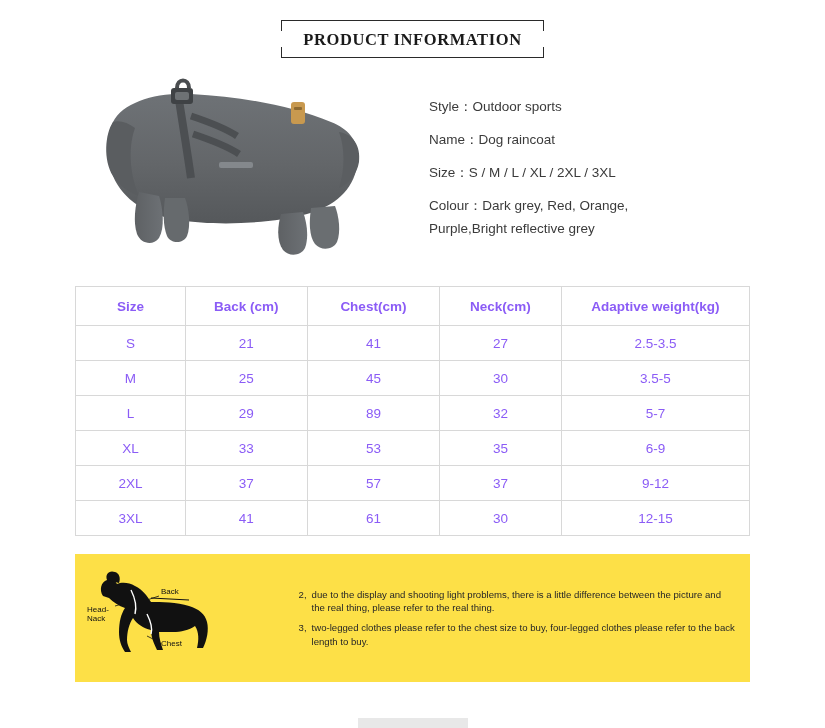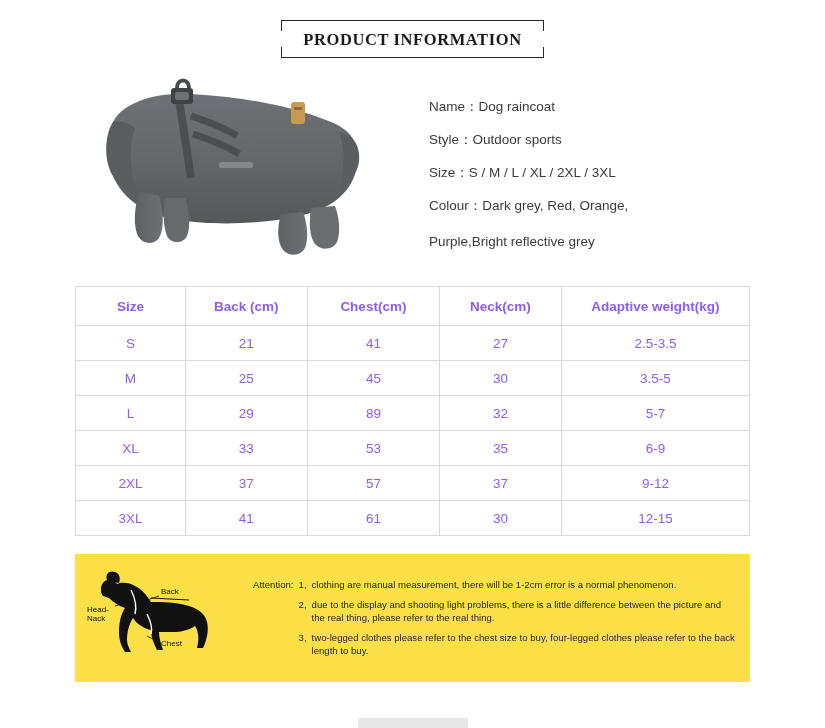--- a/index.html
+++ b/index.html
@@ -76,21 +76,21 @@
     line-height: 1.1;
   }
   .spec-row {
     margin-bottom: 18px;
     white-space: nowrap;
   }
   .spec-row:last-child { margin-bottom: 0; }
   .spec-label { }
   .spec-value { }
   .spec-sub {
-    margin-top: 22px;
+    margin-top: 9px;
     font-size: 13.5px;
     color: #3b3b3b;
   }
 
   
   .table-wrap {
     margin: 22px auto 0 auto;
     width: 675px;
   }
   table.size-table {
@@ -221,24 +221,24 @@
 
       <rect x="124" y="88" width="34" height="6" rx="2" fill="#84888c"></rect>
 
       <rect x="196" y="28" width="14" height="22" rx="3" fill="#c8994f"></rect>
       <rect x="199" y="33" width="8" height="3" rx="1" fill="#8d6a32"></rect>
     </svg>
   </div>
 
   <div class="specs">
     <div class="spec-row">
+      <span class="spec-label">Style：</span><span class="spec-value">Outdoor sports</span>
+    </div>
+    <div class="spec-row">
       <span class="spec-label">Name：</span><span class="spec-value">Dog raincoat</span>
-    </div>
-    <div class="spec-row">
-      <span class="spec-label">Style：</span><span class="spec-value">Outdoor sports</span>
     </div>
     <div class="spec-row">
       <span class="spec-label">Size：</span><span class="spec-value">S / M / L / XL / 2XL / 3XL</span>
     </div>
     <div class="spec-row">
       <span class="spec-label">Colour：</span><span class="spec-value">Dark grey, Red, Orange,</span>
       <div class="spec-sub">Purple,Bright reflective grey</div>
     </div>
   </div>
 </div>
@@ -337,25 +337,20 @@
 
       <text x="76" y="32" font-size="8" fill="#111" font-family="Liberation Sans, sans-serif">Back</text>
       <text x="2" y="50" font-size="8" fill="#111" font-family="Liberation Sans, sans-serif">Head-</text>
       <text x="2" y="59" font-size="8" fill="#111" font-family="Liberation Sans, sans-serif">Nack</text>
       <text x="76" y="84" font-size="8" fill="#111" font-family="Liberation Sans, sans-serif">Chest</text>
     </svg>
   </div>
 
   <div class="attention-text">
     <div class="attention-line">
-      <span class="attention-lead">Attention:</span>
-      <span class="attention-lead">1,</span>
-      <span>clothing are manual measurement, there will be 1-2cm error is a normal phenomenon.</span>
-    </div>
-    <div class="attention-line">
       <span class="attention-lead" style="visibility:hidden">Attention:</span>
       <span class="attention-lead">2,</span>
       <span>due to the display and shooting light problems, there is a little difference between the picture and the real thing, please refer to the real thing.</span>
     </div>
     <div class="attention-line">
       <span class="attention-lead" style="visibility:hidden">Attention:</span>
       <span class="attention-lead">3,</span>
       <span>two-legged clothes please refer to the chest size to buy, four-legged clothes please refer to the back length to buy.</span>
     </div>
   </div>

